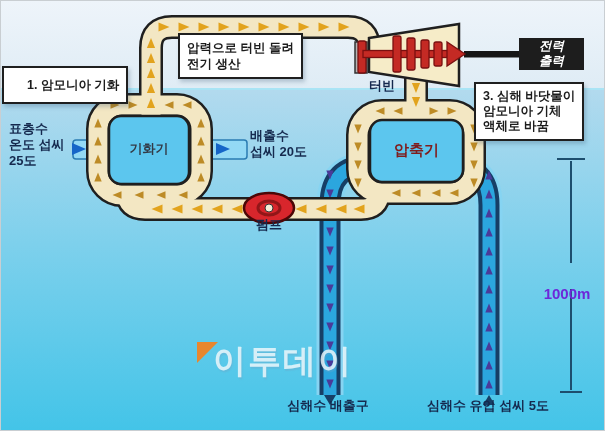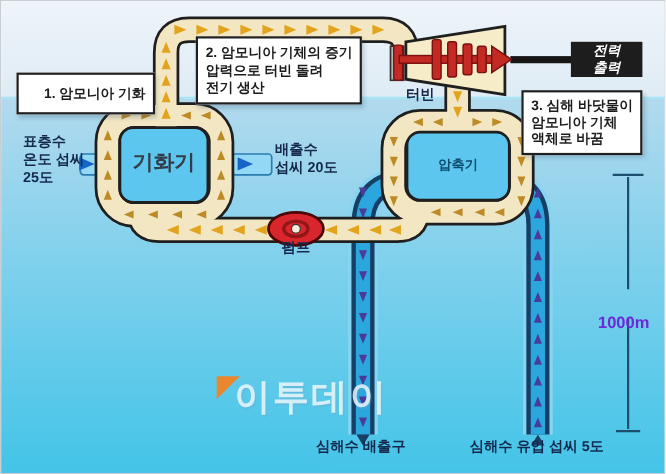--- a/index.html
+++ b/index.html
@@ -195,45 +195,44 @@
     </g>
 
     <g>
       <line class="dim" x1="556" y1="158" x2="584" y2="158"></line>
       <line class="dim" x1="570" y1="160" x2="570" y2="262"></line>
       <line class="dim" x1="570" y1="288" x2="570" y2="389"></line>
       <line class="dim" x1="559" y1="391" x2="581" y2="391"></line>
     </g>
   </svg>
 
-  <div class="note" id="note1" style="left:14px;top:65px;padding-left:23px;">
+  <div class="note" id="note1" style="left:1px;top:65px;padding-left:23px;">
     <span>1. 암모니아 기화</span>
   </div>
   <div class="note multi" id="note2" style="left:177px;top:32px;">
-    <span>2. 암모니아 기체의 증기</span>
     <span>압력으로 터빈 돌려</span>
     <span>전기 생산</span>
   </div>
   <div class="note multi" id="note3" style="left:473px;top:81px;">
     <span>3. 심해 바닷물이</span>
     <span>암모니아 기체</span>
     <span>액체로 바꿈</span>
   </div>
 
   <div id="powerbox">
     <span>전력</span>
     <span>출력</span>
   </div>
 
-  <div class="lbl ctr" style="left:108px;top:140px;width:80px;font-size:19px;color:#333b47;">기화기</div>
-  <div class="lbl ctr" style="left:369px;top:141px;width:93px;font-size:12px;color:#0c4a6e;">압축기</div>
+  <div class="lbl ctr" style="left:108px;top:140px;width:80px;font-size:13px;color:#333b47;">기화기</div>
+  <div class="lbl ctr" style="left:369px;top:141px;width:93px;font-size:15px;color:#7f1d1d;">압축기</div>
   <div class="lbl ctr" style="left:353px;top:77px;width:56px;">터빈</div>
   <div class="lbl ctr" style="left:240px;top:216px;width:56px;">펌프</div>
 
-  <div class="lbl" style="left:8px;top:120px;margin-left:12px;">
+  <div class="lbl" style="left:8px;top:120px;">
     <span style="display:block">표층수</span>
     <span style="display:block">온도 섭씨</span>
     <span style="display:block">25도</span>
   </div>
   <div class="lbl" style="left:249px;top:127px;">
     <span style="display:block">배출수</span>
     <span style="display:block">섭씨 20도</span>
   </div>
   <div class="lbl ctr" style="left:250px;top:397px;width:154px;">심해수 배출구</div>
   <div class="lbl ctr" style="left:397px;top:397px;width:180px;">심해수 유입 섭씨 5도</div>

